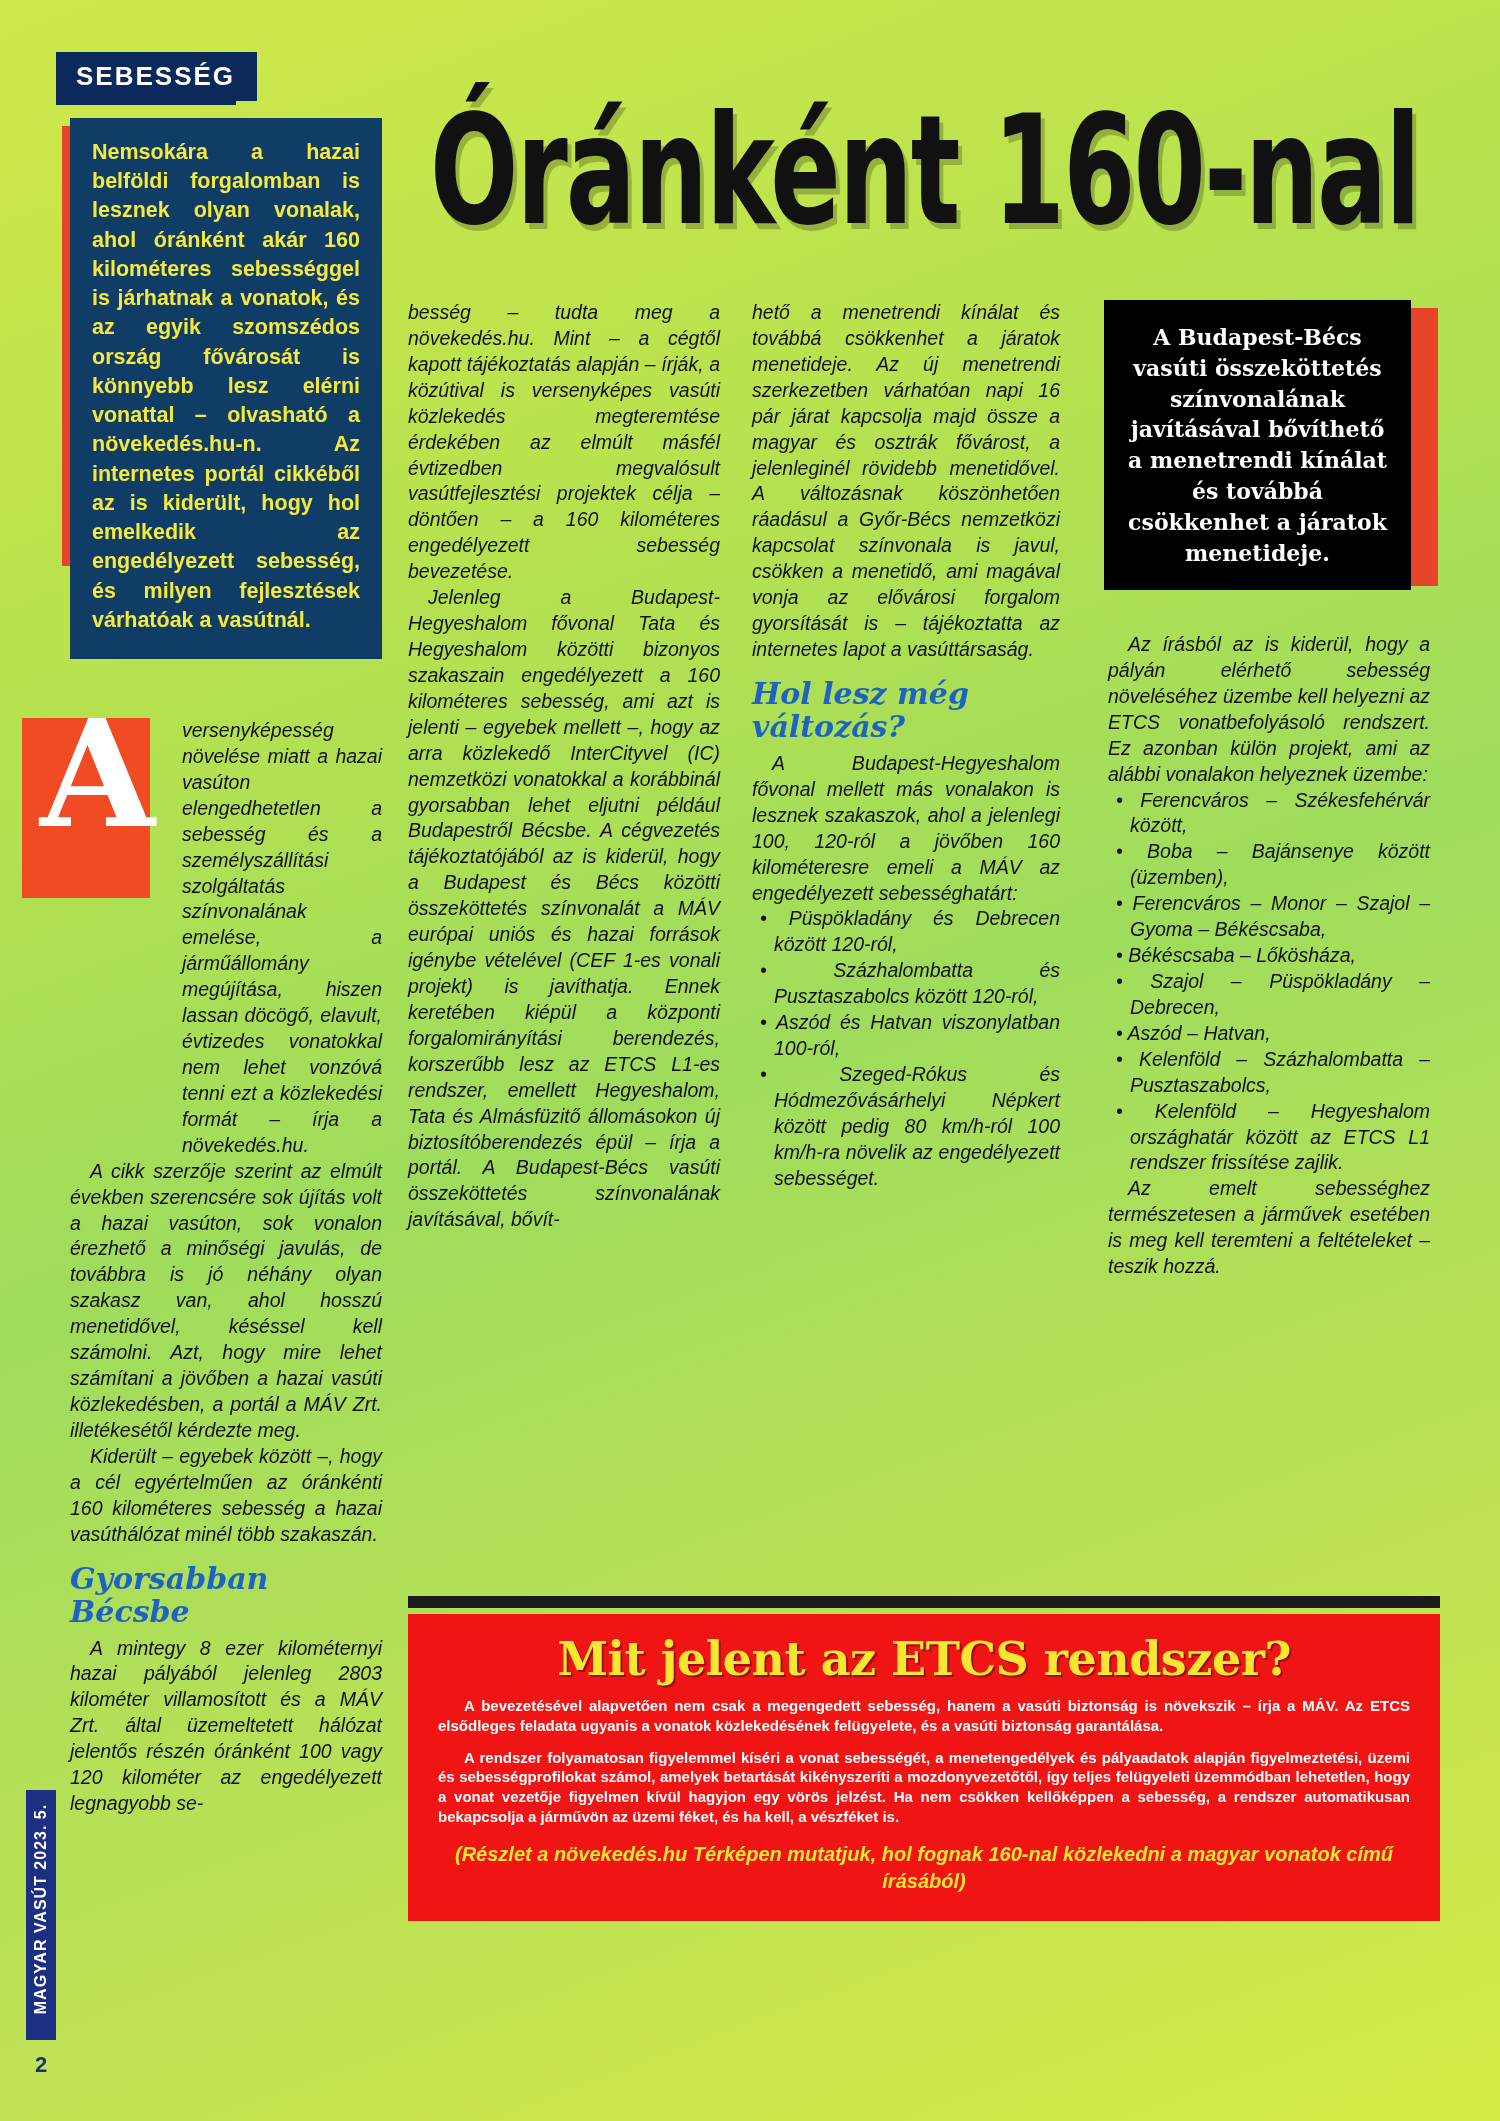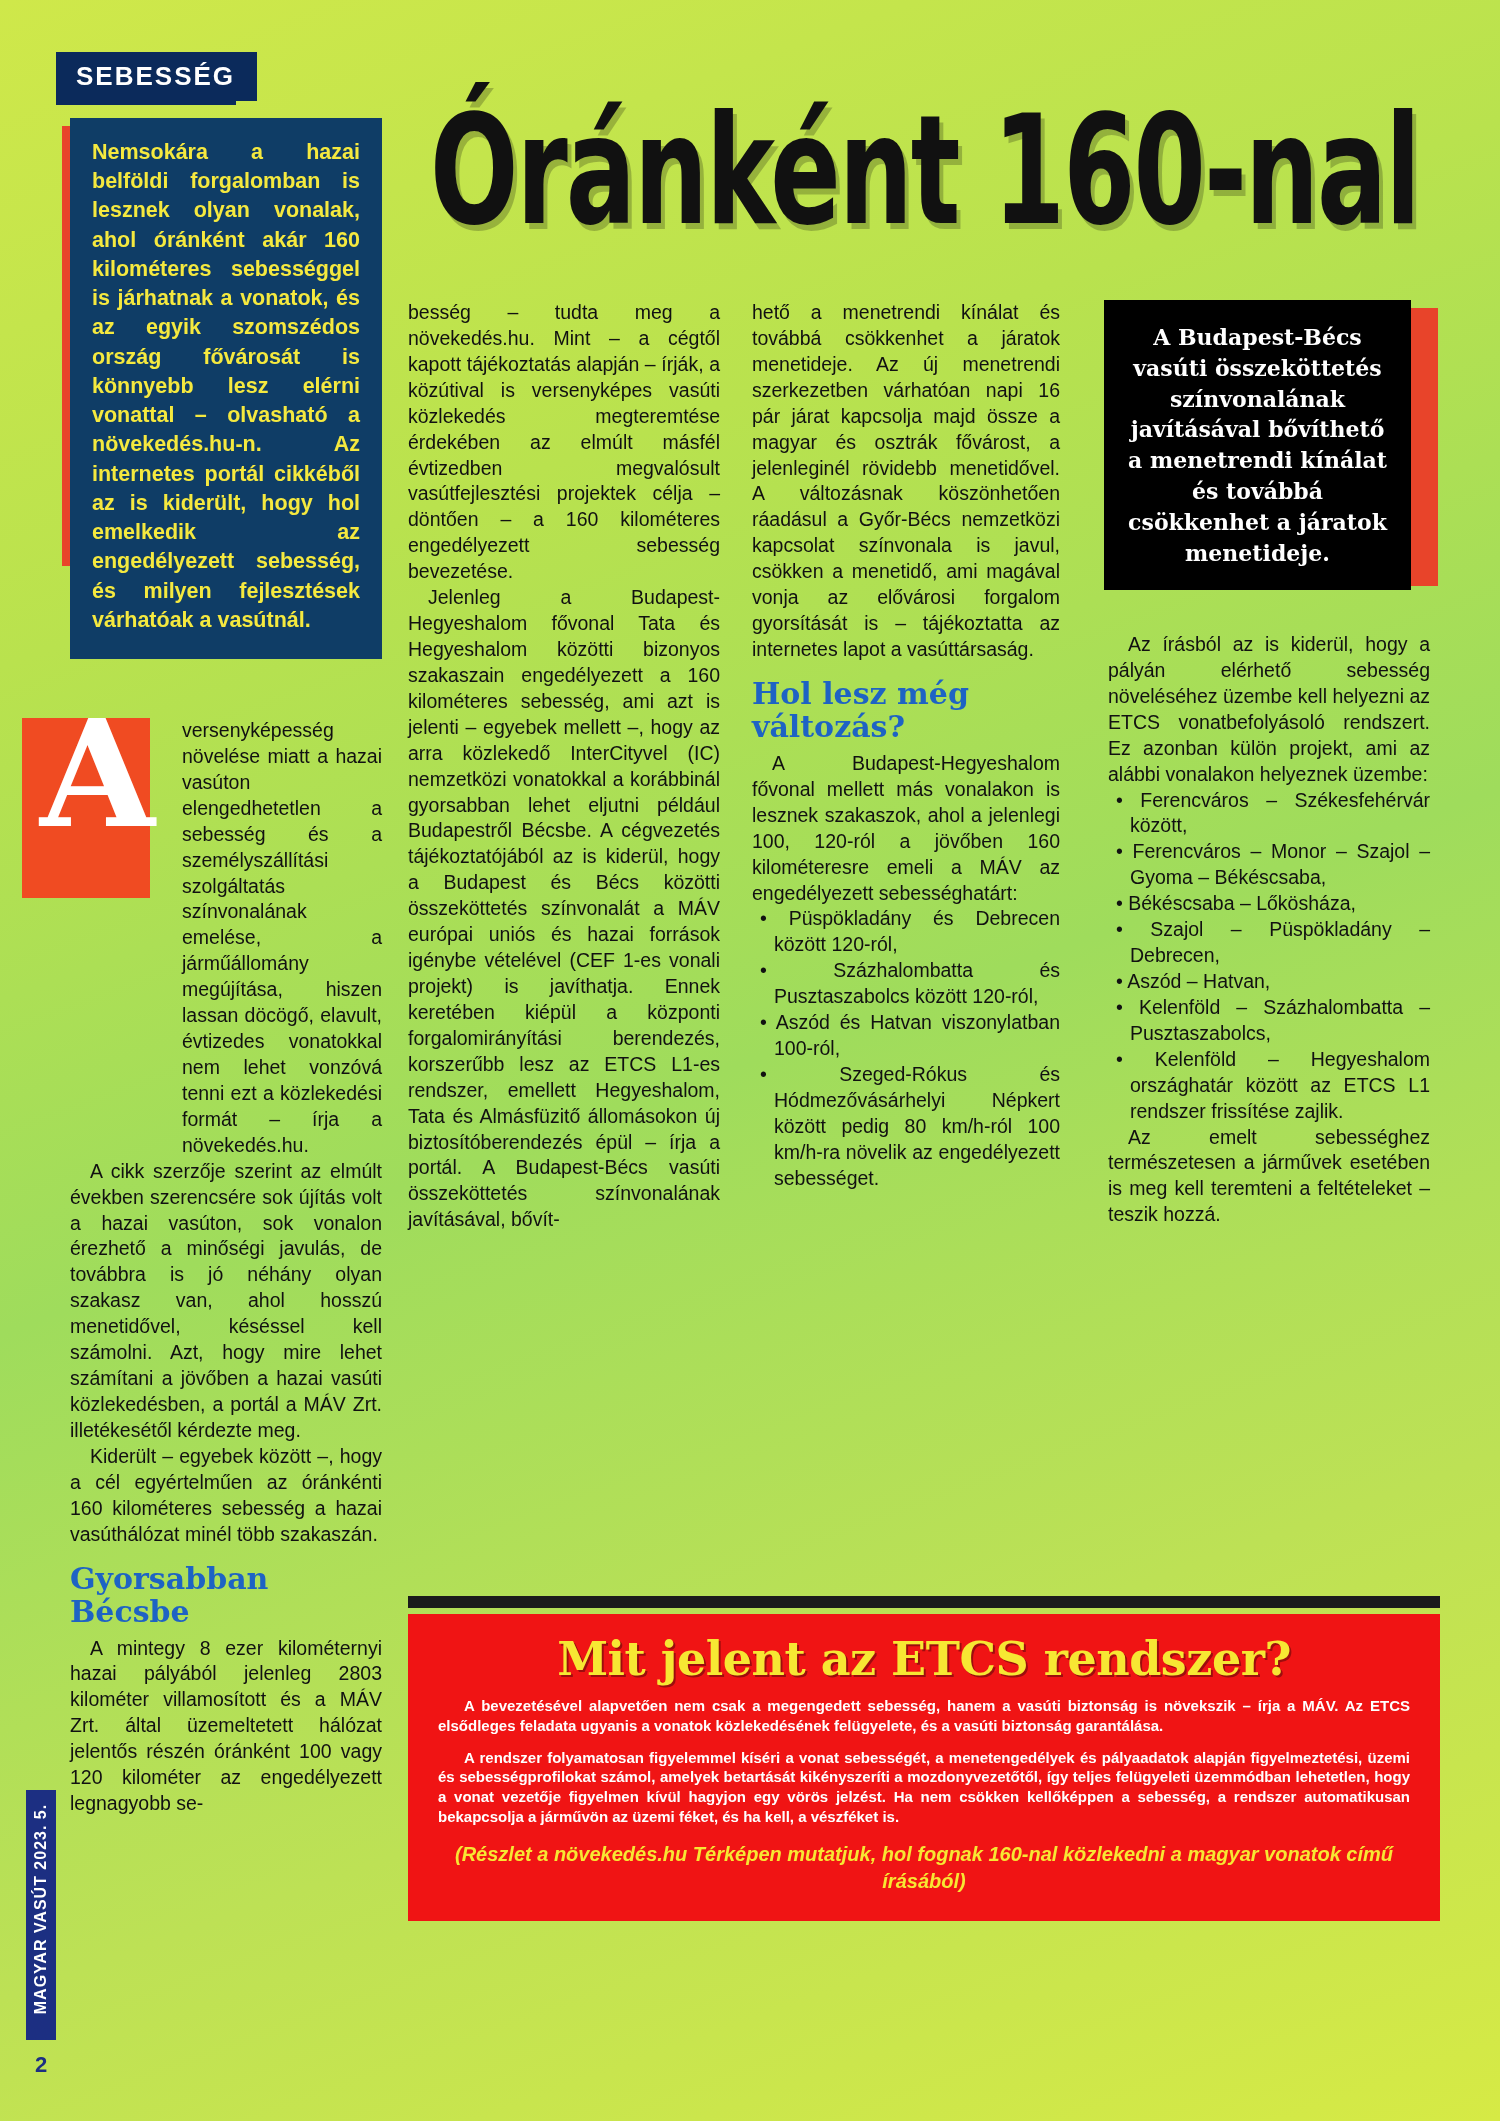--- a/index.html
+++ b/index.html
@@ -105,20 +105,21 @@
   }
 
   
   .col {
     position: absolute;
     font-family: "Liberation Sans", sans-serif;
     font-size: 19.5px;
     line-height: 1.33;
     color: #111111;
     text-align: justify;
+    font-style: italic;
   }
   .col p {
     margin: 0;
     text-indent: 20px;
   }
   .col p.noindent {
     text-indent: 0;
   }
   .col p.bullet {
     text-indent: 0;
@@ -307,20 +308,21 @@
     <p class="bullet">• Aszód és Hatvan viszonylatban 100-ról,</p>
     <p class="bullet">• Szeged-Rókus és Hódmezővásárhelyi Népkert között pedig 80 km/h-ról 100 km/h-ra növelik az engedélyezett sebességet.</p>
   </div>
 
   <div class="pull-shadow"></div>
   <div class="pull-quote">A Budapest-Bécs vasúti összeköttetés színvonalának javításával bővíthető a menetrendi kínálat és továbbá csökkenhet a járatok menetideje.</div>
 
   <div class="col" id="col4">
     <p>Az írásból az is kiderül, hogy a pályán elérhető sebesség növeléséhez üzembe kell helyezni az ETCS vonatbefolyásoló rendszert. Ez azonban külön projekt, ami az alábbi vonalakon helyeznek üzembe:</p>
     <p class="bullet">• Ferencváros – Székesfehérvár között,</p>
+    <p class="bullet">• Boba – Bajánsenye között (üzemben),</p>
     <p class="bullet">• Ferencváros – Monor – Szajol – Gyoma – Békéscsaba,</p>
     <p class="bullet">• Békéscsaba – Lőkösháza,</p>
     <p class="bullet">• Szajol – Püspökladány – Debrecen,</p>
     <p class="bullet">• Aszód – Hatvan,</p>
     <p class="bullet">• Kelenföld – Százhalombatta – Pusztaszabolcs,</p>
     <p class="bullet">• Kelenföld – Hegyeshalom országhatár között az ETCS L1 rendszer frissítése zajlik.</p>
     <p>Az emelt sebességhez természetesen a járművek esetében is meg kell teremteni a feltételeket – teszik hozzá.</p>
   </div>
 
   <div class="redbox-bar"></div>

